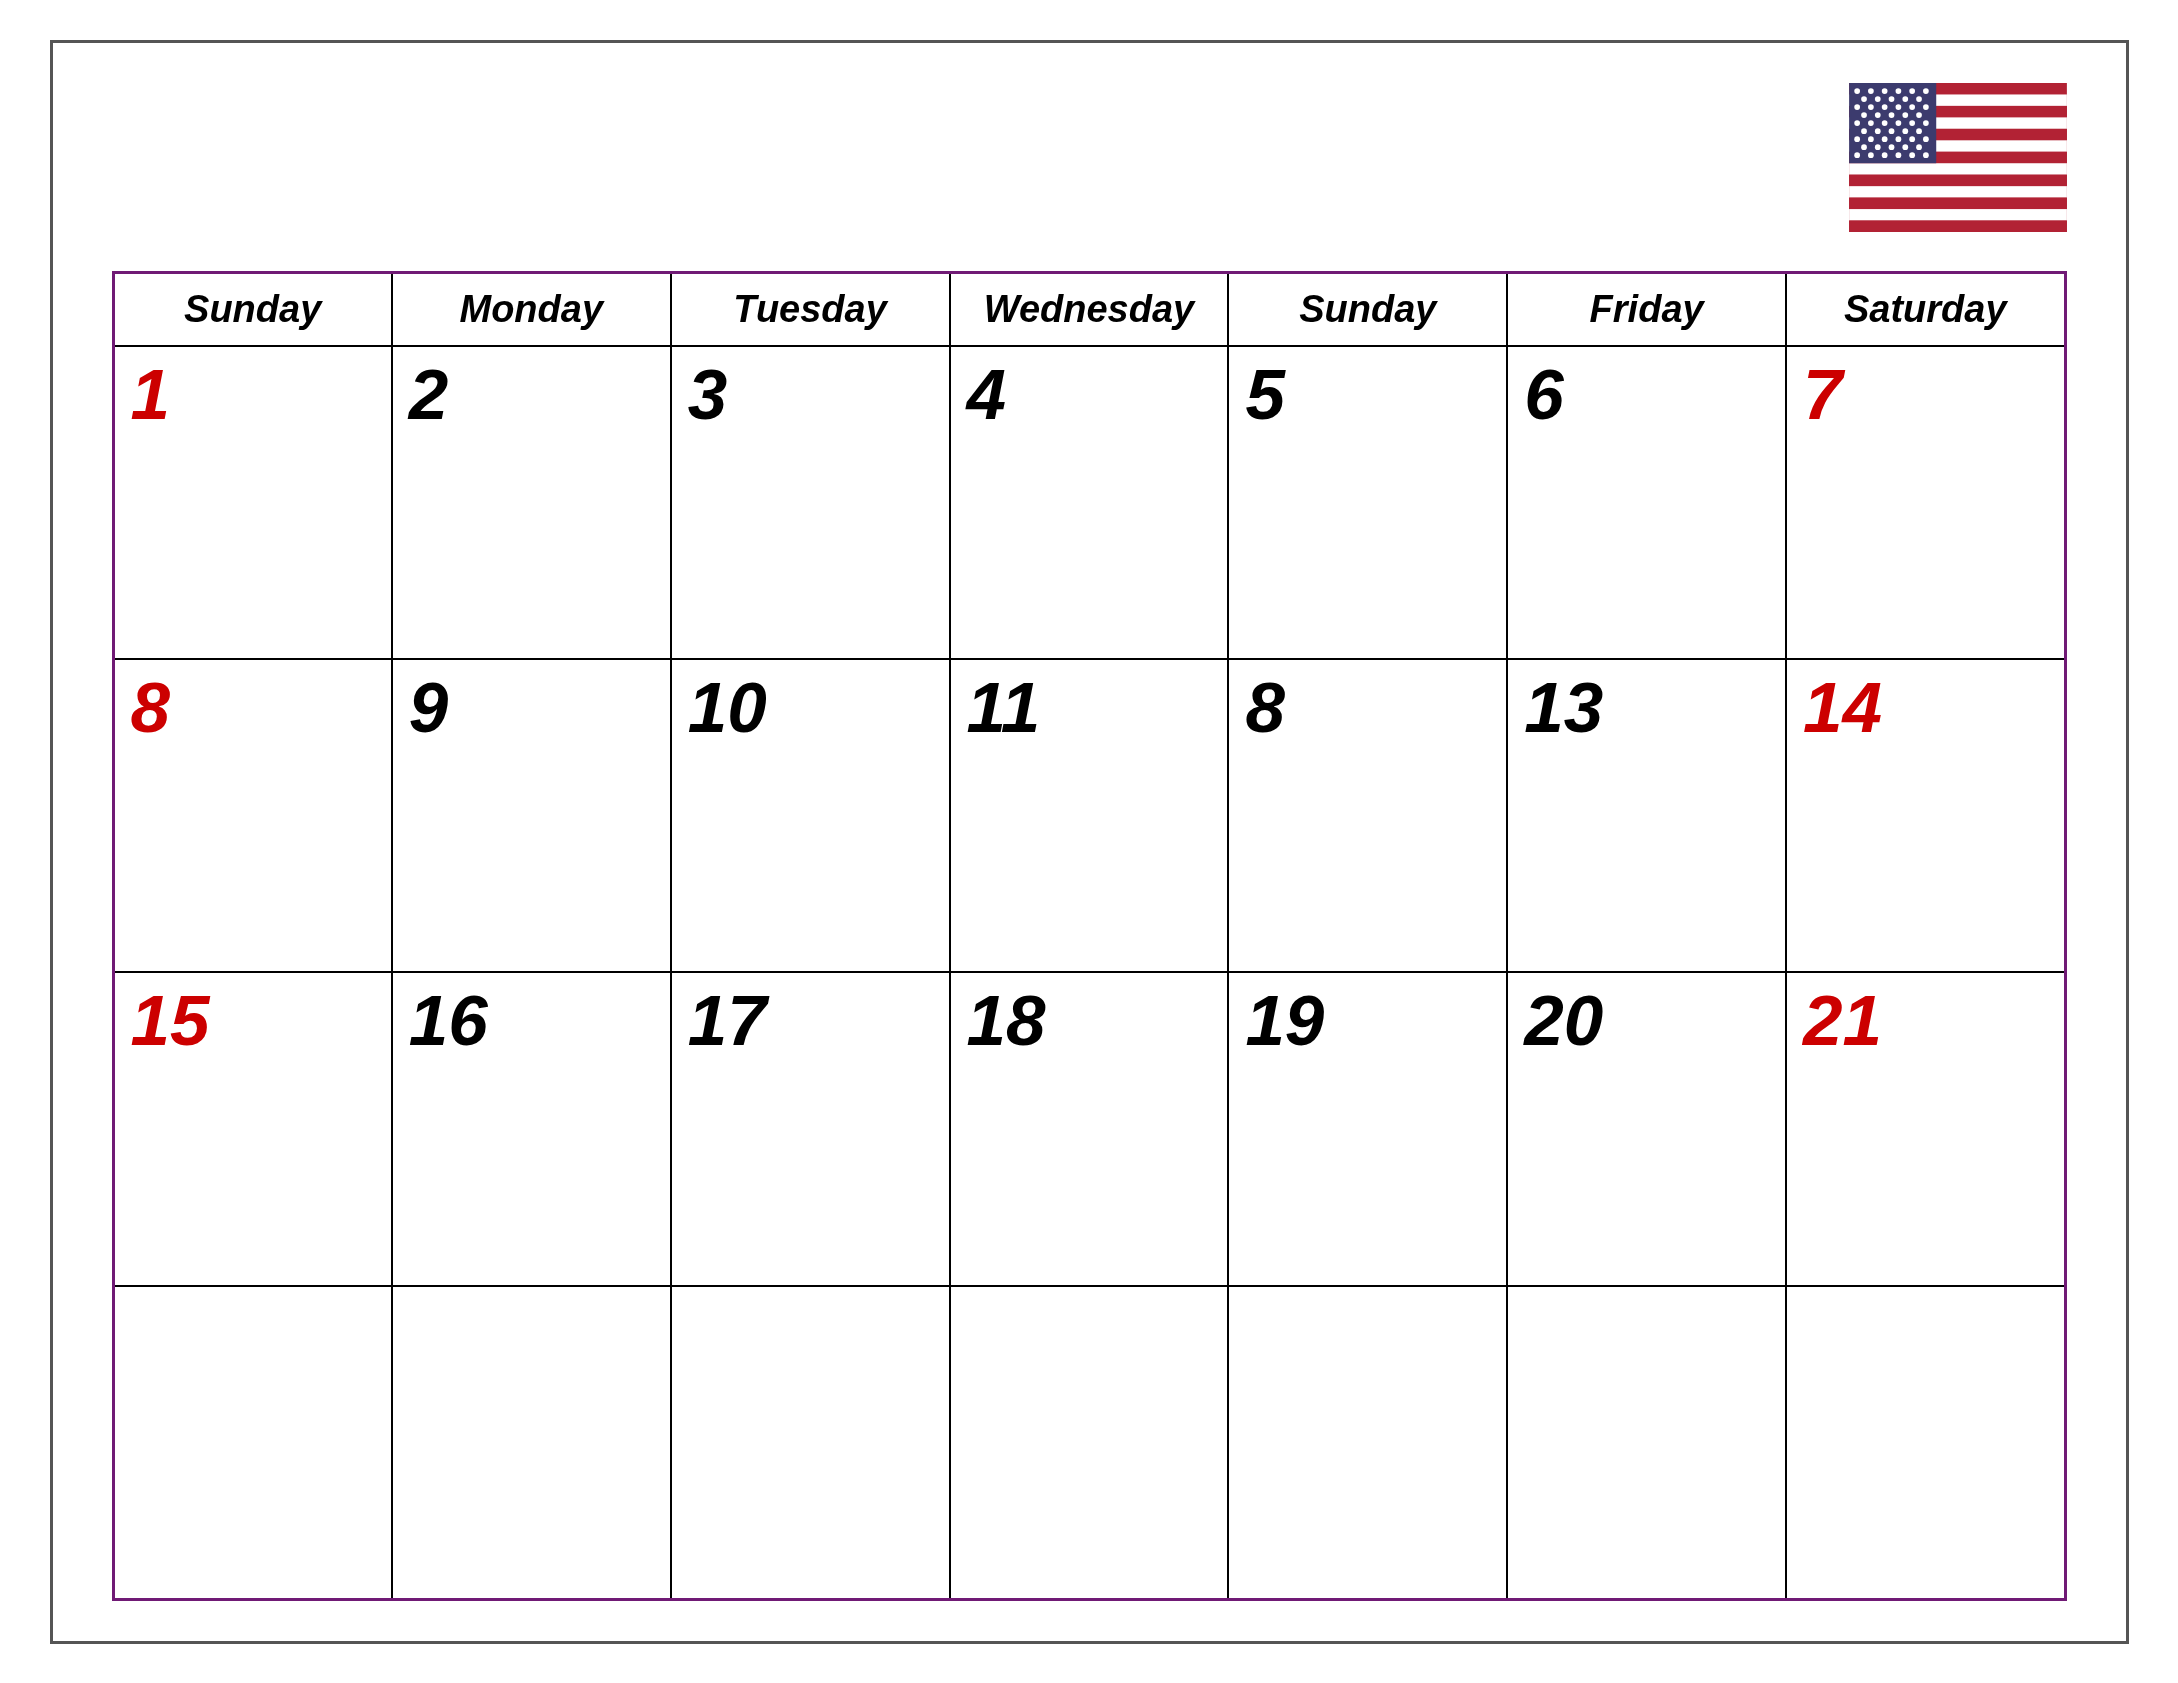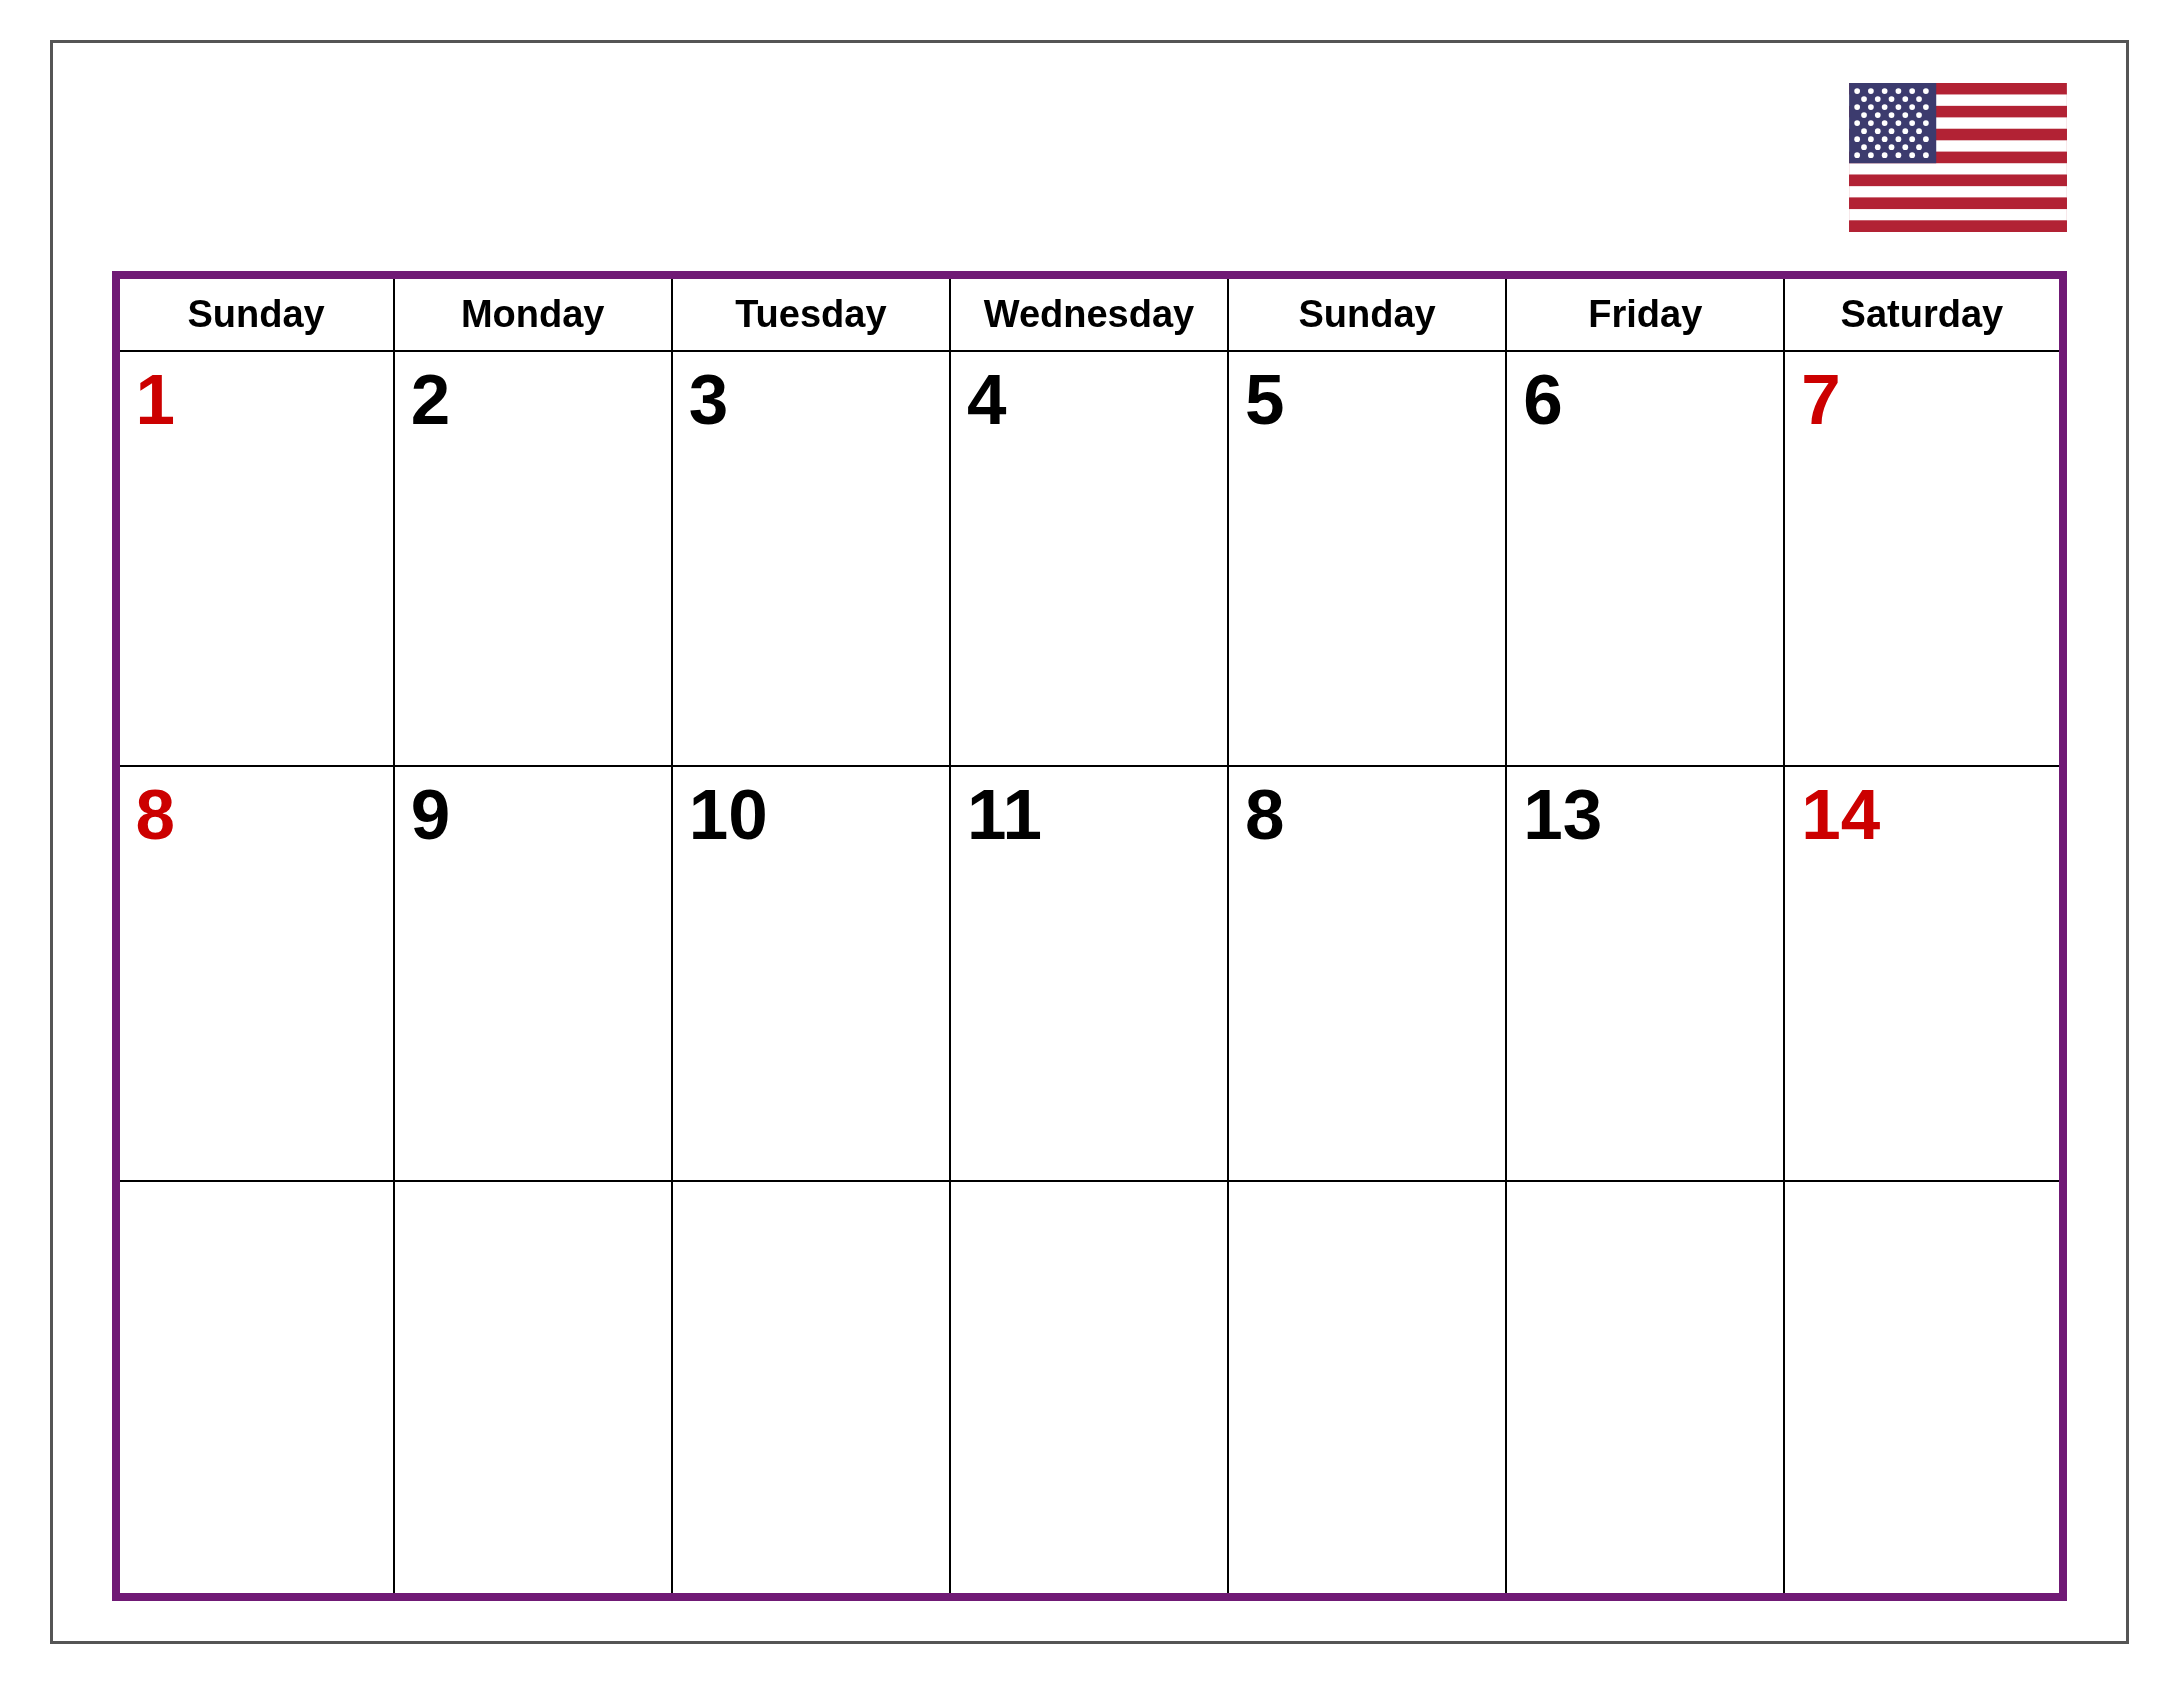--- a/index.html
+++ b/index.html
@@ -42,21 +42,22 @@
     .flag-container {
       width: 218px;
       height: 158px;
       flex-shrink: 0;
     }
 
     .calendar-table {
       width: 100%;
       flex: 1;
       border-collapse: collapse;
-      border: 8px solid #701a75;
+      border: 3px solid #701a75;
+      font-style: italic;
     }
 
     .calendar-table th {
       border: 2.5px solid #000;
       text-align: center;
       font-size: 38px;
       font-weight: 700;
       padding: 14px 4px;
       background: #fff;
       color: #000;
@@ -197,20 +198,29 @@
         <tr>
           <td><span class="day-num red">8</span></td>
           <td><span class="day-num black">9</span></td>
           <td><span class="day-num black">10</span></td>
           <td><span class="day-num black">11</span></td>
           <td><span class="day-num black">8</span></td>
           <td><span class="day-num black">13</span></td>
           <td><span class="day-num red">14</span></td>
         </tr>
         <tr>
+          <td><span class="day-num red">15</span></td>
+          <td><span class="day-num black">16</span></td>
+          <td><span class="day-num black">17</span></td>
+          <td><span class="day-num black">18</span></td>
+          <td><span class="day-num black">19</span></td>
+          <td><span class="day-num black">20</span></td>
+          <td><span class="day-num red">21</span></td>
+        </tr>
+        <tr>
           <td></td>
           <td></td>
           <td></td>
           <td></td>
           <td></td>
           <td></td>
           <td></td>
         </tr>
       </tbody>
   </table>

